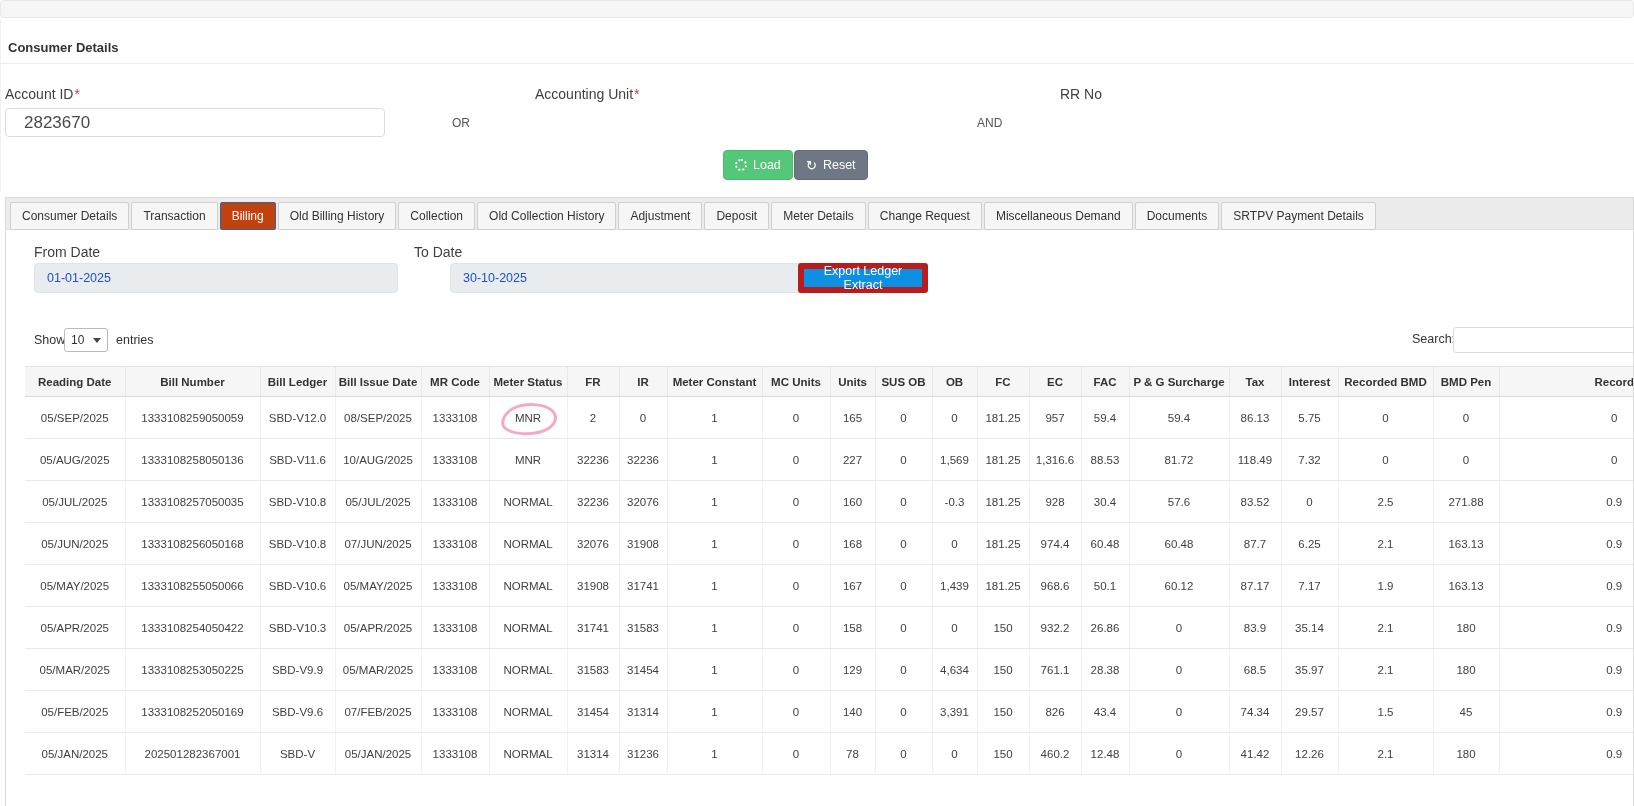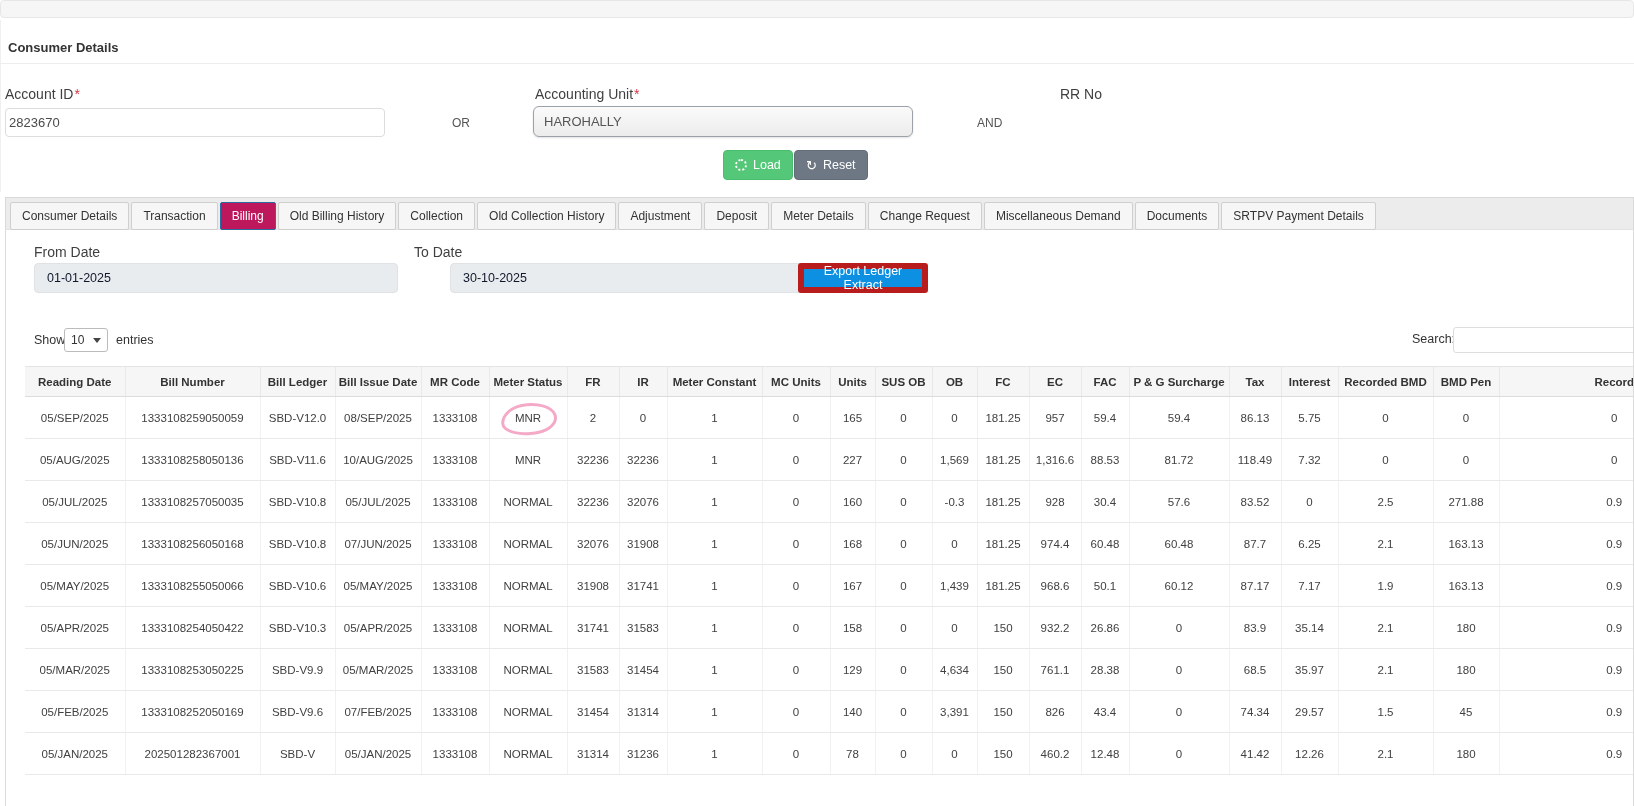--- a/index.html
+++ b/index.html
@@ -7,36 +7,36 @@
   body{font-family:"Liberation Sans","DejaVu Sans",sans-serif;background:#fff;}
   .page{position:relative;width:1634px;height:806px;overflow:hidden;background:#fff;color:#333;}
 
   .topbar{position:absolute;left:0;top:0;width:1634px;height:18px;background:#f6f6f6;border:1px solid #e7e7e7;border-radius:4px;}
   .left-hairline{position:absolute;left:0;top:20px;height:172px;width:0;border-left:1px solid #f0f0f0;}
   .page-title{position:absolute;left:8px;top:40px;font-size:13px;font-weight:bold;color:#333;}
   .head-rule{position:absolute;left:0;top:63px;width:1634px;height:0;border-top:1px solid #ededed;}
 
   .f-label{position:absolute;font-size:14px;color:#3f3f3f;}
   .req{color:#dc3545;margin-left:1px;}
-  .tinput{position:absolute;height:29px;border:1px solid #ddd;border-radius:4px;padding:0 3px;font-size:13px;color:#4a4a4a;background:#fff;font-family:inherit;outline:none;}
+  .tinput{position:absolute;height:29px;border:1px solid #ddd;border-radius:4px;padding:0 18px;font-size:17px;color:#4a4a4a;background:#fff;font-family:inherit;outline:none;}
   .combo{position:absolute;left:533px;top:106px;width:380px;height:31px;border:1px solid #9aa1a8;border-radius:6px;background:linear-gradient(#fafafa,#ececec);box-shadow:0 1px 2px rgba(0,0,0,.12);font-size:13px;color:#555;display:flex;align-items:center;padding:0 10px;cursor:pointer;}
   .conj{position:absolute;font-size:12px;color:#555;}
 
   .btn{position:absolute;height:30px;border-radius:4px;font-size:12.5px;color:#fff;display:flex;align-items:center;gap:6px;padding:0 11px;border:1px solid transparent;cursor:pointer;font-family:inherit;}
   .btn-load{left:723px;top:150px;background:#54c878;border-color:#4abc6e;}
   .btn-reset{left:794px;top:150px;background:#6e7884;border-color:#636d78;}
   .spin{width:12px;height:12px;border:2px dotted #fff;border-radius:50%;}
   .refresh{font-size:13px;line-height:1;}
 
   .tabstrip{position:absolute;left:5px;top:197px;width:1629px;height:33px;background:#ececec;border:1px solid #d9d9d9;border-bottom:1px solid #e2e2e2;display:flex;align-items:flex-start;padding:4px 0 0 4px;gap:2px;}
   .tab{height:28px;line-height:26px;padding:0 11px;background:#f6f6f6;border:1px solid #cfcfcf;border-radius:2px;font-size:12px;color:#333;white-space:nowrap;cursor:pointer;}
-  .tab.active{background:#be185d;border-color:#2d6a9f;color:#fff;}
+  .tab.active{background:#c2410c;border-color:#2d6a9f;color:#fff;}
 
   .panel{position:absolute;left:5px;top:230px;width:1629px;height:576px;background:#fff;border-left:1px solid #dcdcdc;border-right:1px solid #dcdcdc;overflow:hidden;padding-left:47px;}
-  .date-input{position:absolute;height:30px;border:1px solid #e0e3e6;border-radius:4px;background:#e9ecef;color:#0f172a;font-size:12.5px;padding:0 12px;display:flex;align-items:center;cursor:pointer;}
+  .date-input{position:absolute;height:30px;border:1px solid #e0e3e6;border-radius:4px;background:#e9ecef;color:#1d4ed8;font-size:12.5px;padding:0 12px;display:flex;align-items:center;cursor:pointer;}
   .btn-export{position:absolute;left:792px;top:33px;width:130px;height:30px;background:#0e90e2;border:6px solid #b91c1c;border-radius:3px;color:#fff;font-size:12.5px;display:flex;align-items:center;justify-content:center;cursor:pointer;font-family:inherit;}
 
   .show-label{position:absolute;left:28px;top:103px;font-size:12.5px;color:#333;}
   .pagesize{position:absolute;left:58px;top:98px;width:44px;height:24px;border:1px solid #bbb;border-radius:3px;background:#fff;display:flex;align-items:center;justify-content:space-between;padding:0 6px;font-size:12px;color:#333;cursor:pointer;}
   .chev{width:0;height:0;border-left:4px solid transparent;border-right:4px solid transparent;border-top:5px solid #444;}
   .entries-label{position:absolute;left:110px;top:103px;font-size:12.5px;color:#333;}
   .annotation{position:absolute;left:515px;top:96px;width:748px;font-size:13px;font-weight:bold;color:#f2a6c6;line-height:19px;white-space:pre-wrap;}
   .search-label{position:absolute;left:1406px;top:102px;font-size:12.5px;color:#333;}
   .search-input{position:absolute;left:1447px;top:97px;width:183px;height:26px;border:1px solid #ddd;border-radius:3px;padding:0 8px;font-size:12px;outline:none;font-family:inherit;}
 
@@ -59,23 +59,20 @@
 
   <div class="page-title">Consumer Details</div>
   <div class="head-rule"></div>
 
   <label class="f-label" style="left:5px;top:86px;"><span>Account ID</span><span class="req">*</span></label>
   <input class="tinput" style="left: 5px; top: 108px; width: 380px;" value="2823670">
 
   <div class="conj" style="left:452px;top:116px;">OR</div>
 
   <label class="f-label" style="left:535px;top:86px;"><span>Accounting Unit</span><span class="req">*</span></label>
-  <div class="combo">
-      <span>HAROHALLY</span>
-    </div>
 
   <div class="conj" style="left:977px;top:116px;">AND</div>
 
   <label class="f-label" style="left:1060px;top:86px;">RR No</label>
 
   <button class="btn btn-load">
       <span class="spin"></span>
       <span>Load</span>
     </button>
   <button class="btn btn-reset">

